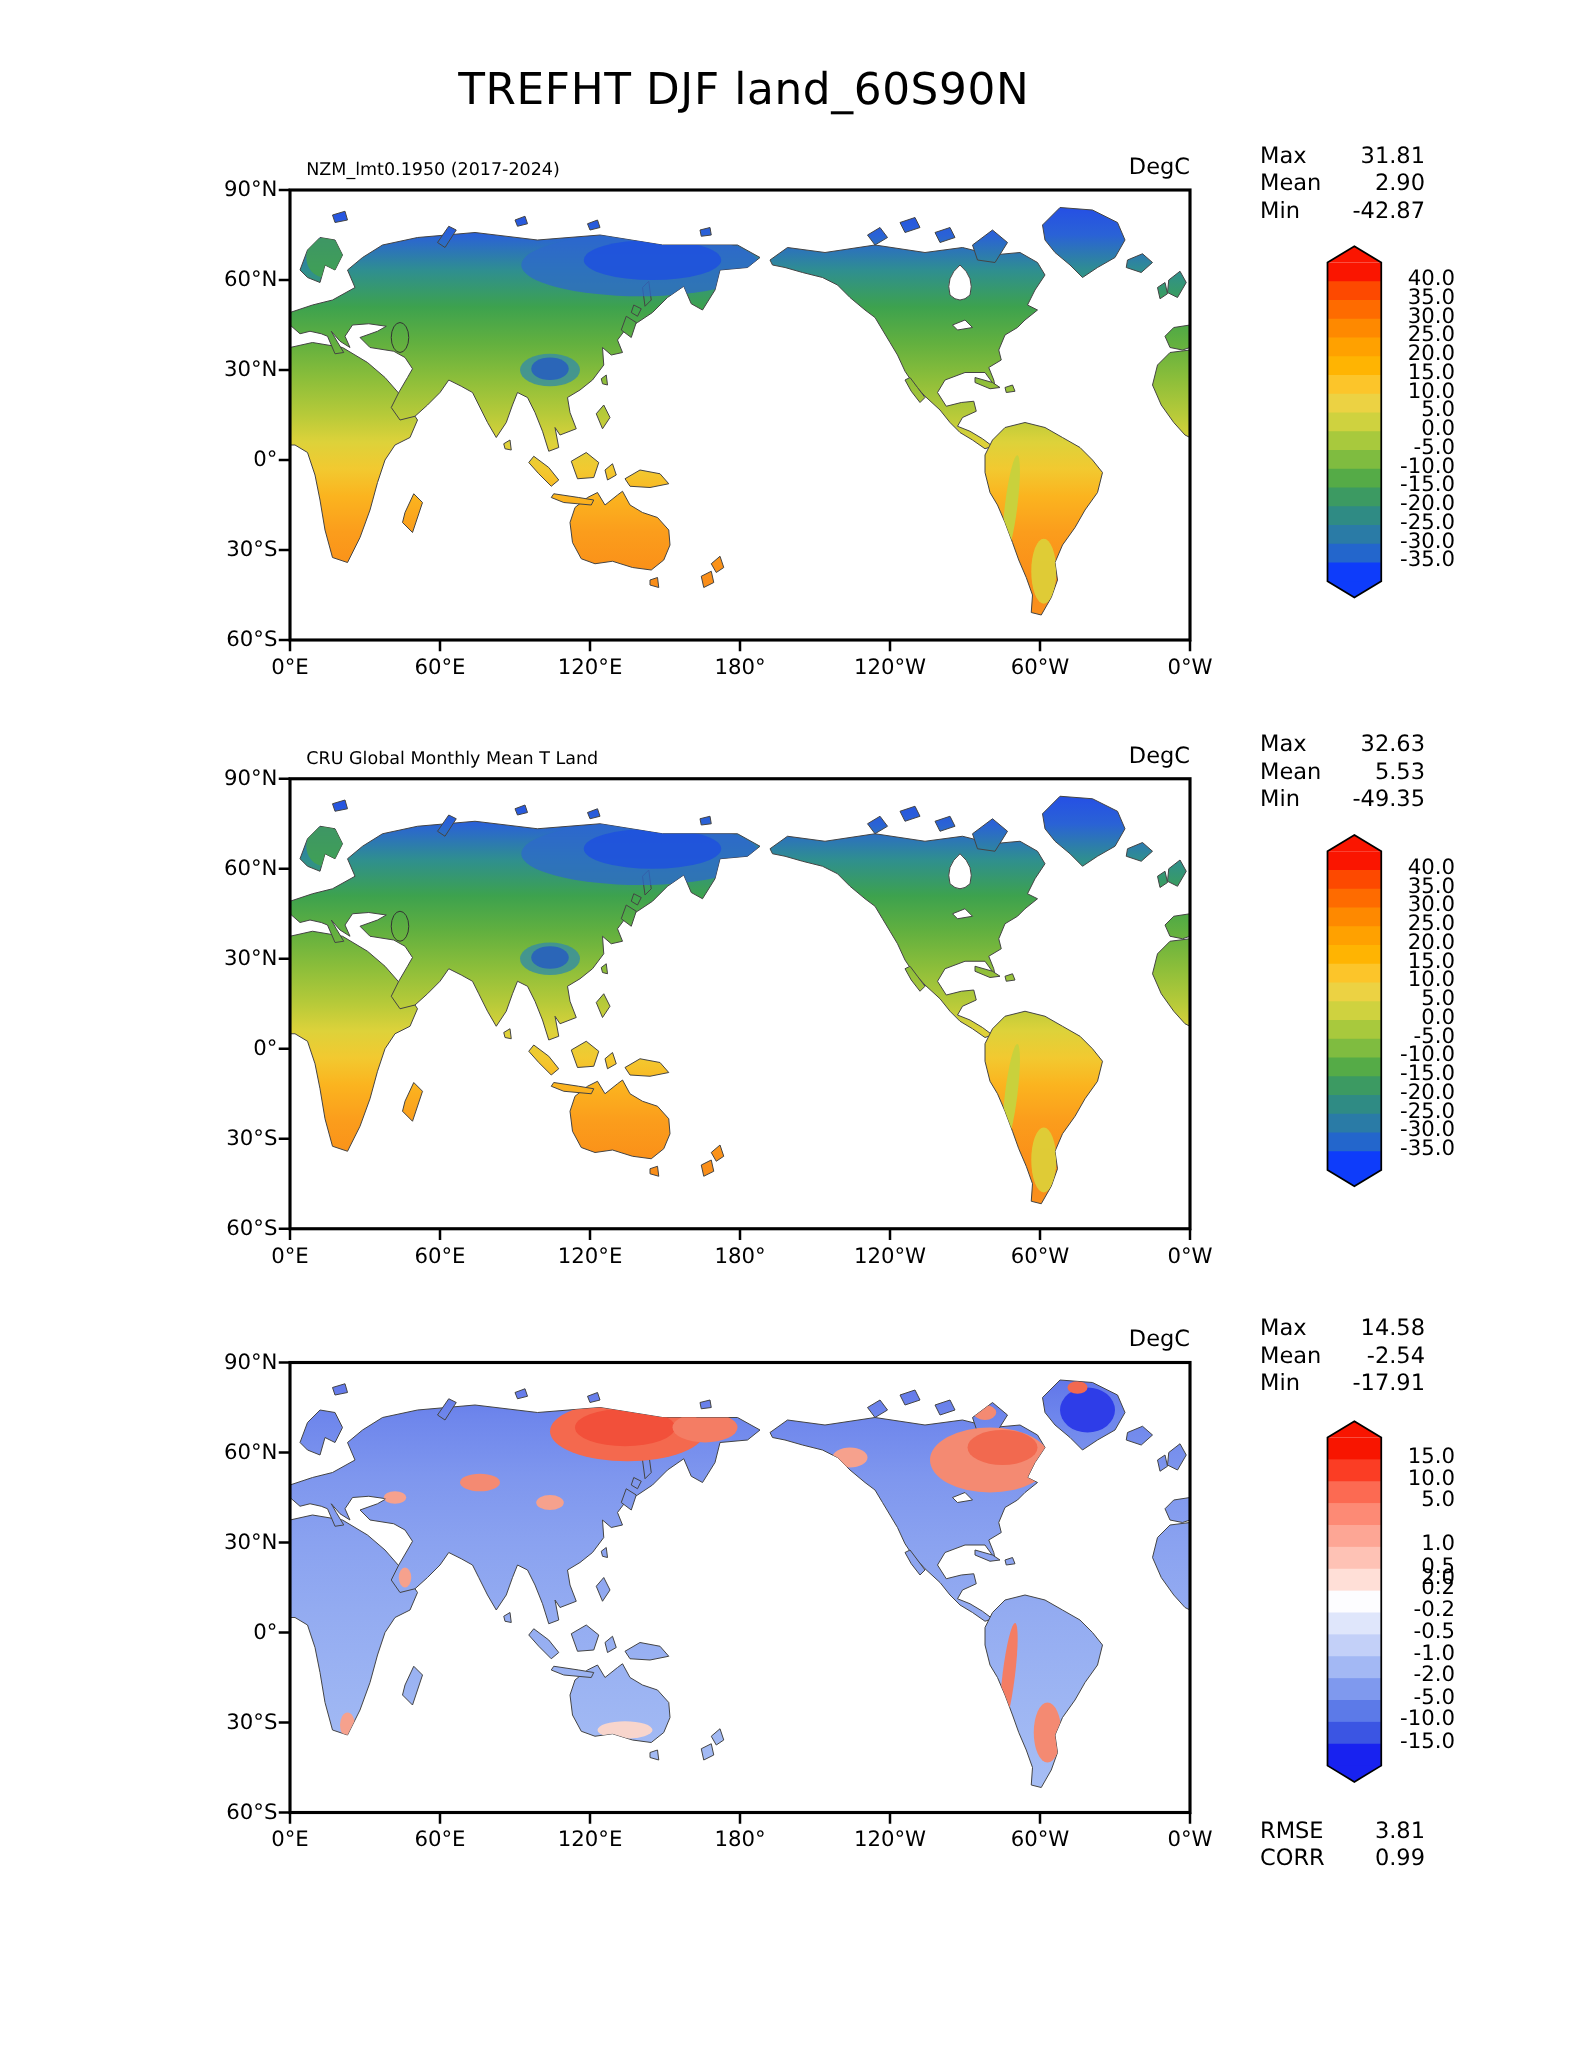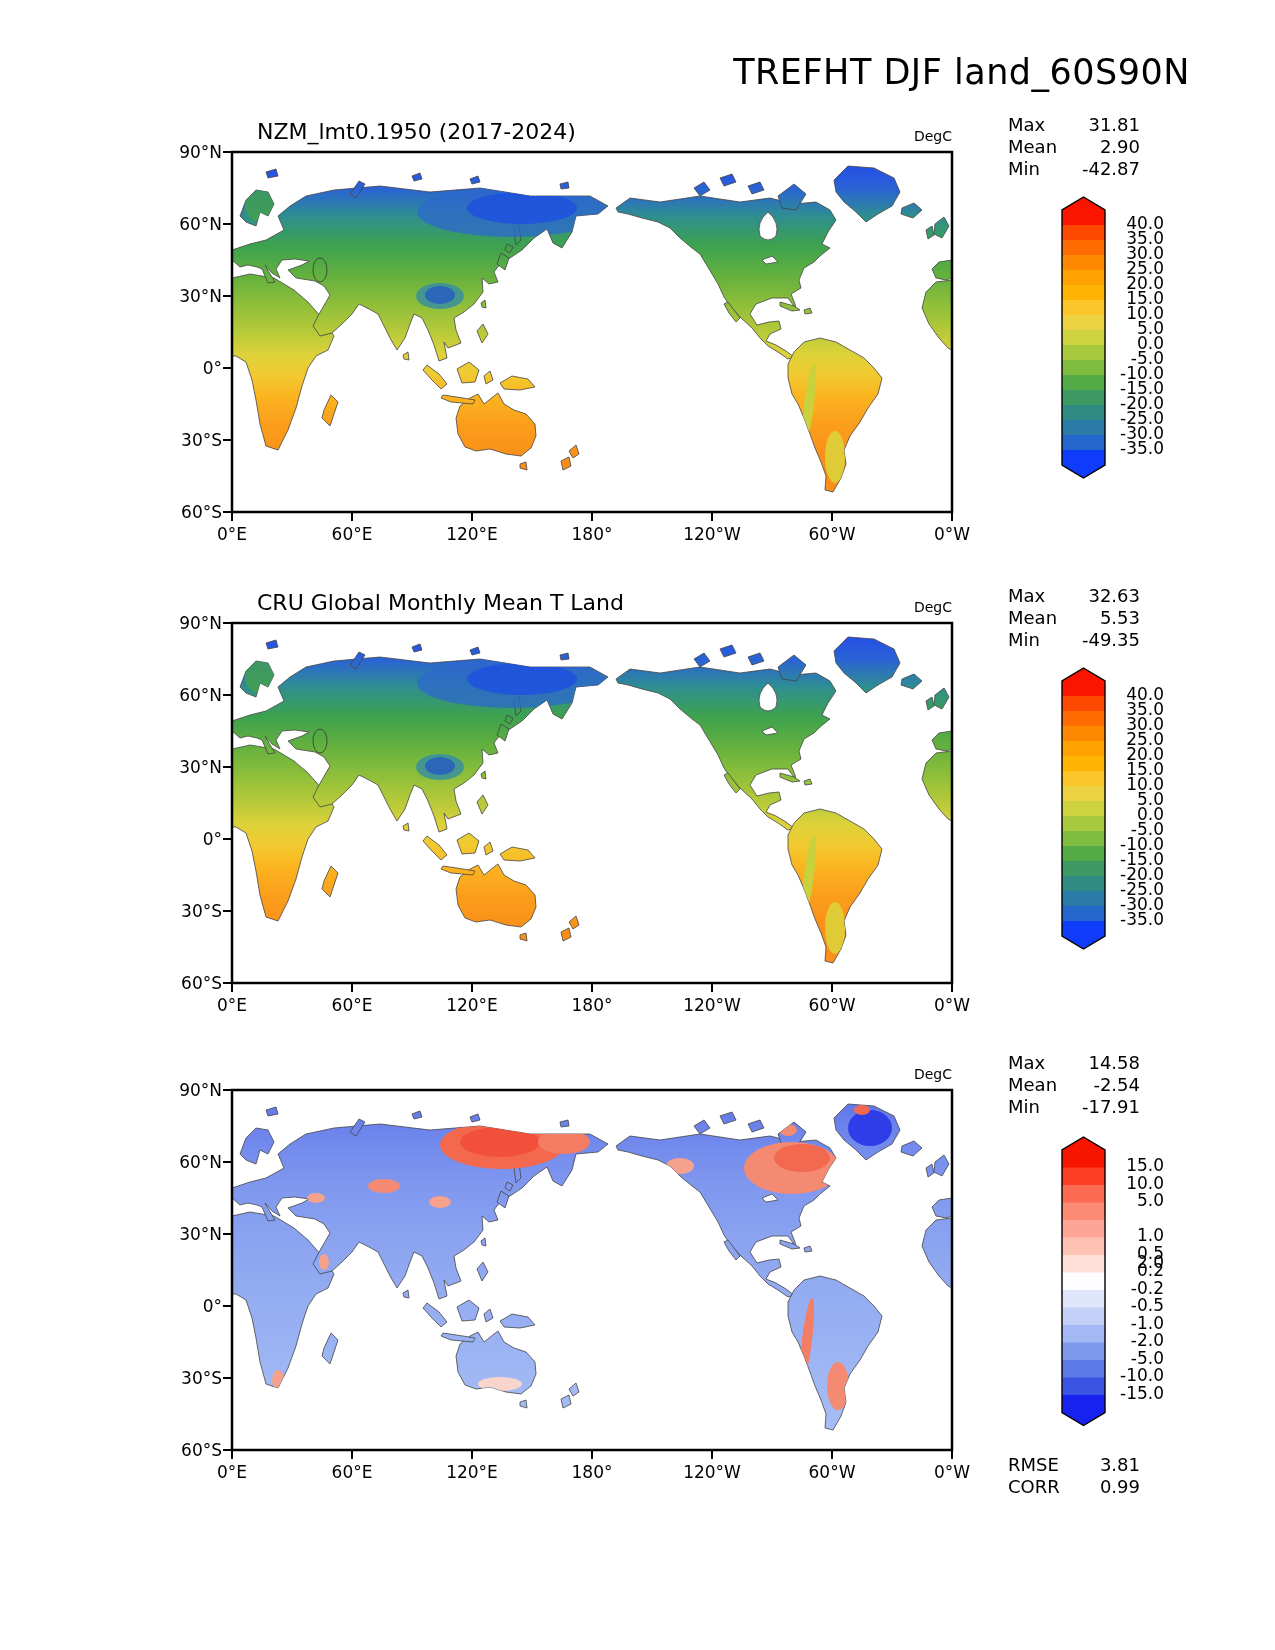--- a/index.html
+++ b/index.html
@@ -1,24 +1,24 @@
 <!DOCTYPE html>
 <html><head>
 <meta charset="utf-8">
 <style>
   html,body{margin:0;padding:0;background:#fff;}
   .page{position:relative;width:1275px;height:1650px;background:#fff;overflow:hidden;
         font-family:"DejaVu Sans","Liberation Sans",sans-serif;color:#000;}
-  .main-title{position:absolute;top:52px;left:0;width:1190px;text-align:right;
+  .main-title{position:absolute;top:52px;left:0;width:1190px;text-align:center;
               font-size:35px;letter-spacing:0.5px;}
   .panel{position:absolute;left:0;width:1275px;height:470px;}
   .p-head{position:absolute;left:241px;top:0;width:711px;height:34px;}
-  .p-sub{position:absolute;left:16px;bottom:2px;font-size:22px;white-space:nowrap;}
+  .p-sub{position:absolute;left:4px;bottom:2px;font-size:14px;white-space:nowrap;}
   .p-sub.center{left:0;right:0;text-align:center;font-size:21px;}
-  .p-unit{position:absolute;right:0;bottom:2px;font-size:14px;}
+  .p-unit{position:absolute;right:0;bottom:2px;font-size:18px;}
   .stats{position:absolute;left:1008px;top:2px;width:132px;}
   .extra{position:absolute;left:1008px;top:404px;width:132px;}
   .srow{display:flex;justify-content:space-between;font-size:18px;line-height:22px;}
   .sval{text-align:center;}
   .ylabels{position:absolute;left:140px;top:40px;width:82px;height:360px;
            display:flex;flex-direction:column;justify-content:space-between;}
   .ylabels span{height:0;display:flex;align-items:center;justify-content:flex-end;
                 font-size:17px;white-space:nowrap;}
   .xlabels{position:absolute;left:232px;top:412px;width:720px;
            display:flex;justify-content:space-between;}

